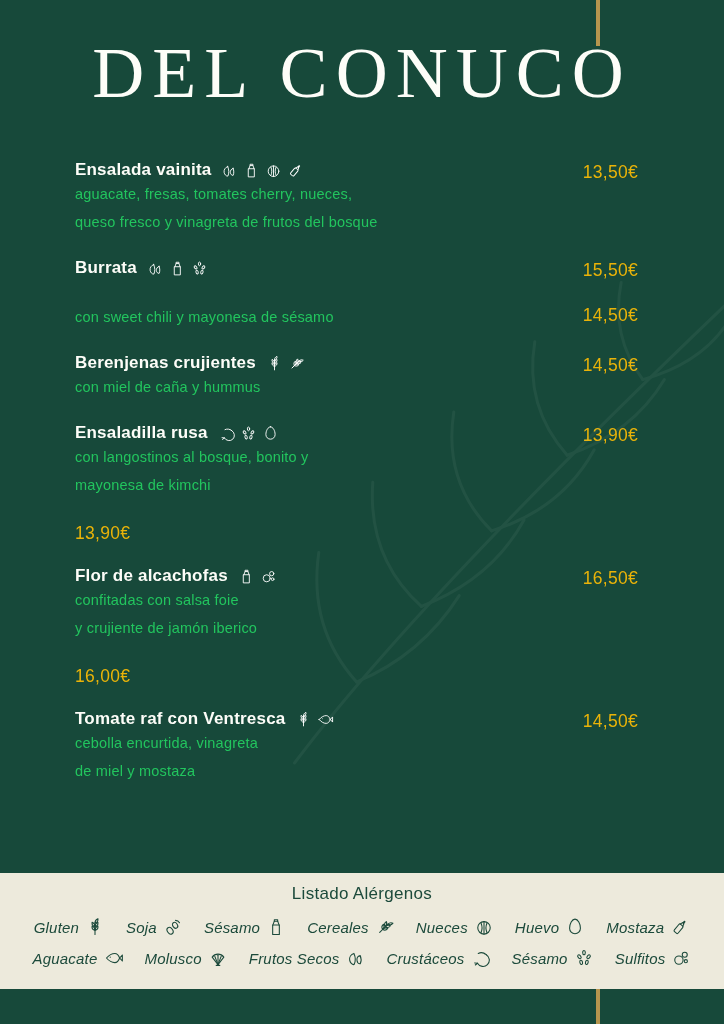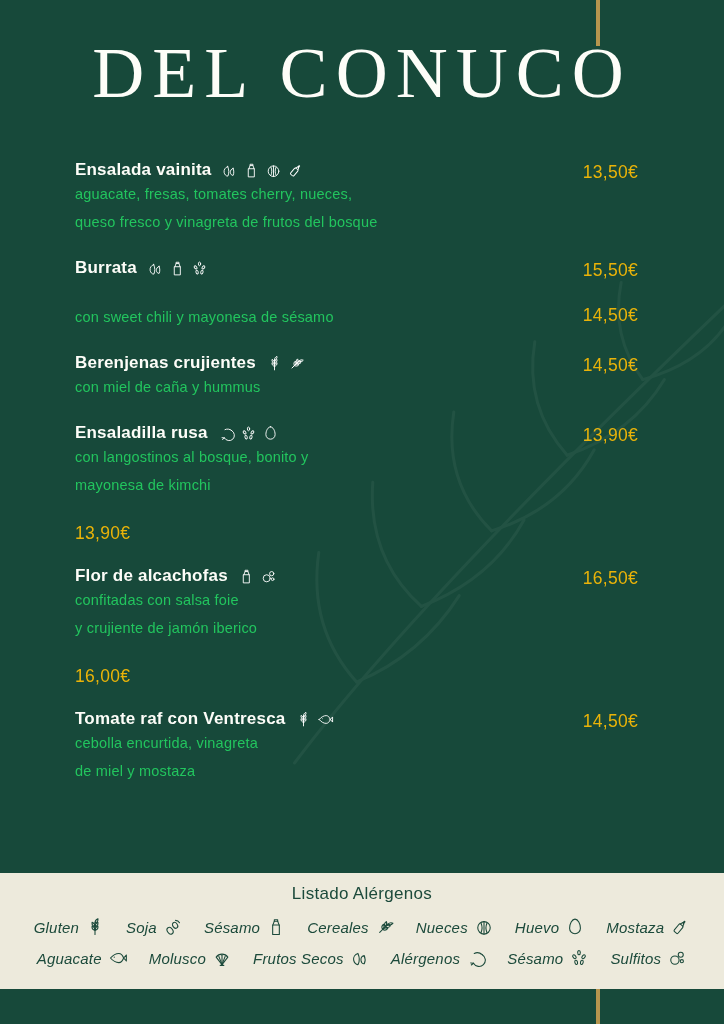--- a/index.html
+++ b/index.html
@@ -465,21 +465,21 @@
   <span class="legend-entry">
     <span class="legend-label">Frutos Secos</span>
     <span class="legend-icon-holder">
               <svg class="allergen-icon" viewBox="0 0 24 24">
                 <use href="#sym-frutos-secos"></use>
               </svg>
             </span>
   </span>
 
   <span class="legend-entry">
-    <span class="legend-label">Alérgenos</span>
+    <span class="legend-label">Crustáceos</span>
     <span class="legend-icon-holder">
               <svg class="allergen-icon" viewBox="0 0 24 24">
                 <use href="#sym-crustaceos"></use>
               </svg>
             </span>
   </span>
 
   <span class="legend-entry">
     <span class="legend-label">Sésamo</span>
     <span class="legend-icon-holder">

